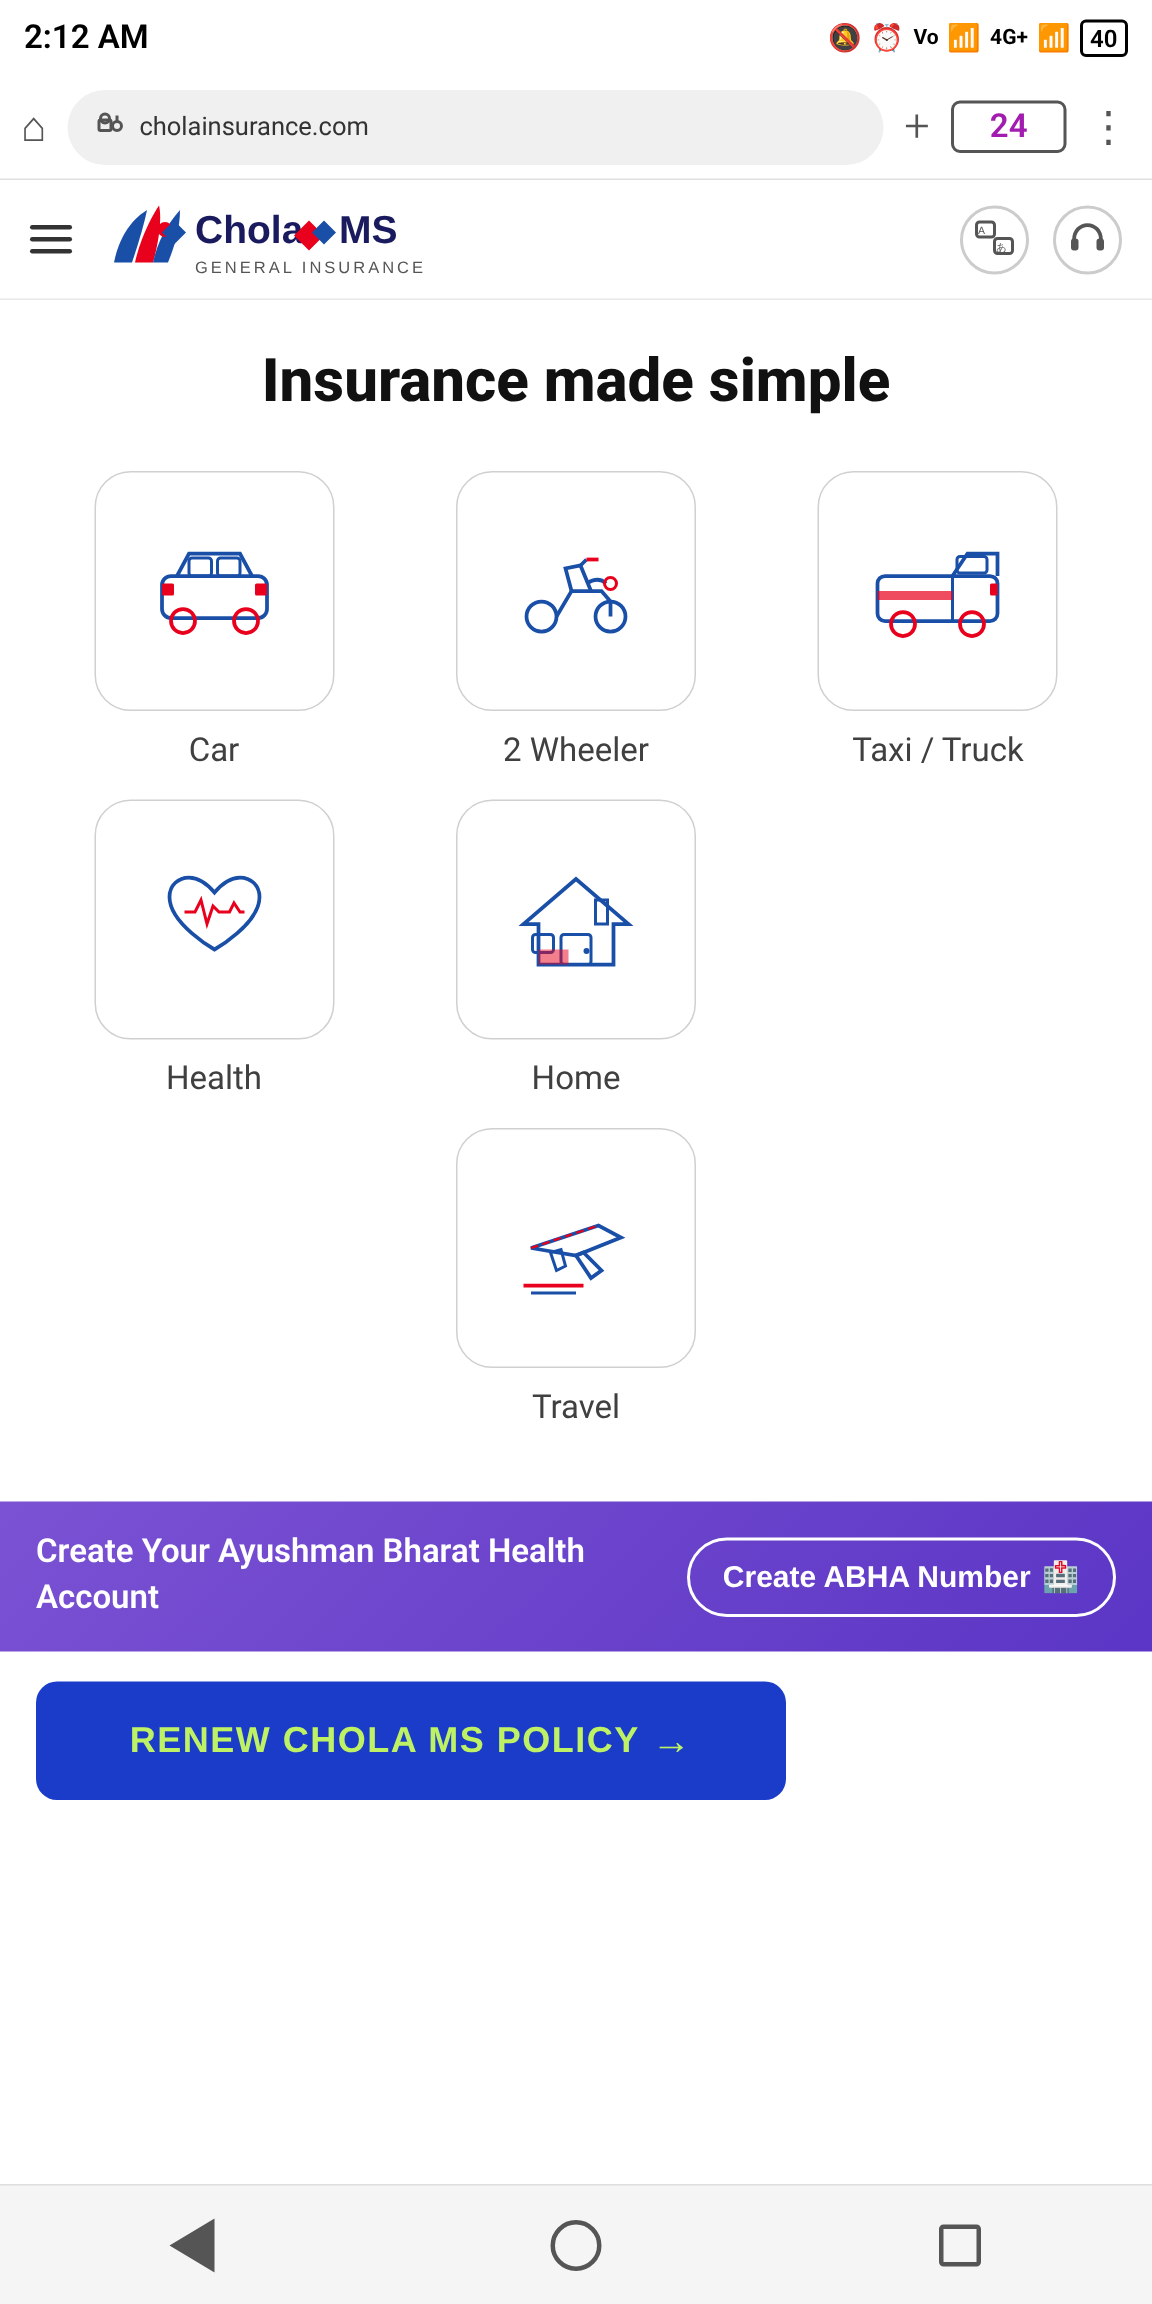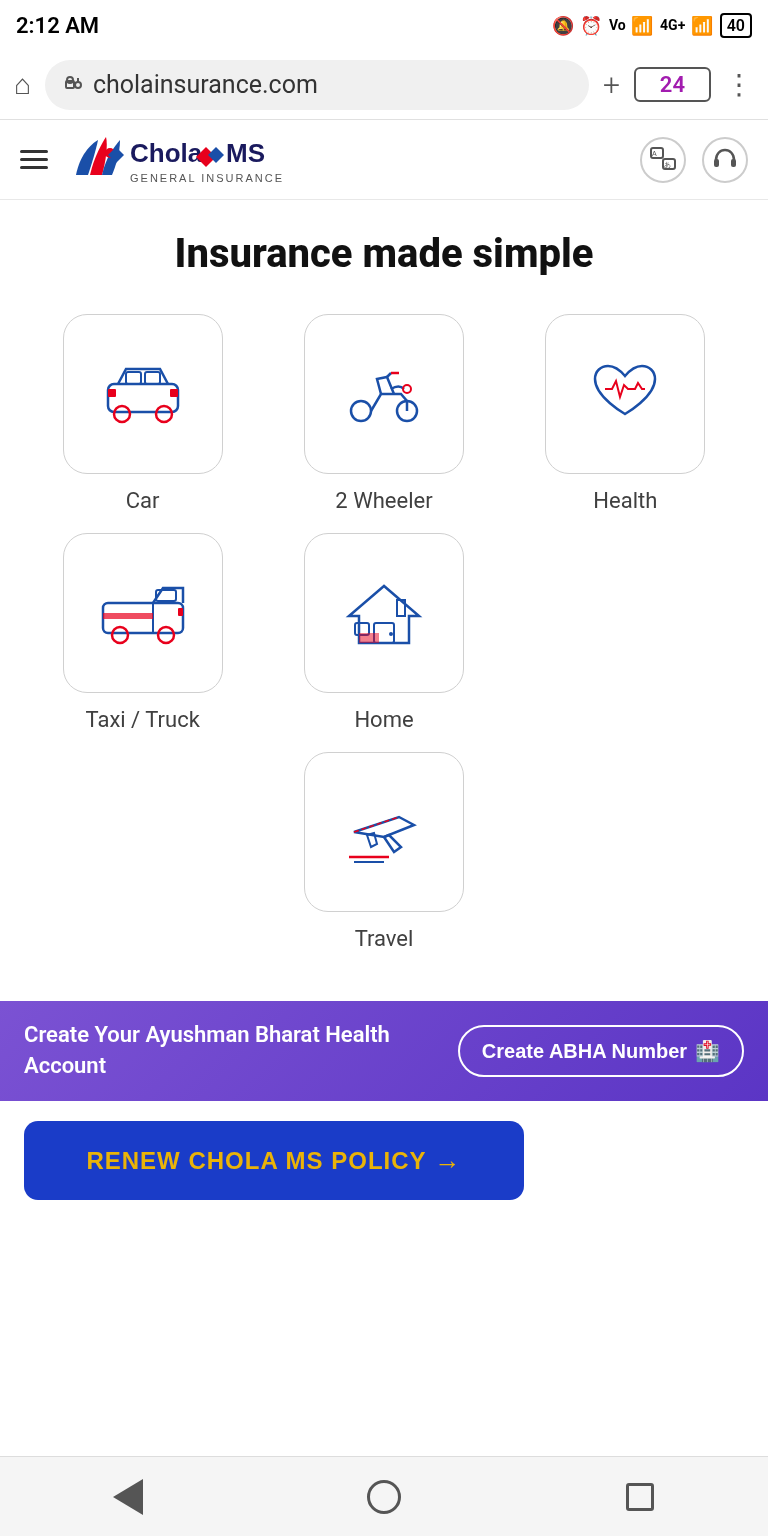--- a/index.html
+++ b/index.html
@@ -63,21 +63,21 @@
       align-items: center;
       padding: 10px 18px;
       gap: 10px;
       height: 50px;
     }
     .browser-url-icon {
       font-size: 18px;
       color: #555;
     }
     .browser-url-text {
-      font-size: 25px;
+      font-size: 17px;
       color: #333;
     }
     .browser-add-tab {
       font-size: 30px;
       color: #555;
       font-weight: 300;
     }
     .browser-tab-count {
       border: 2px solid #555;
       border-radius: 6px;
@@ -252,21 +252,21 @@
       align-items: flex-end;
       gap: 8px;
     }
 
     
     .renew-section {
       padding: 20px 24px;
     }
     .renew-btn {
       background: #1a3cc8;
-      color: #eab308;
+      color: #bef264;
       border: none;
       border-radius: 14px;
       width: 100%;
       max-width: 500px;
       padding: 24px 30px;
       font-size: 24px;
       font-weight: 700;
       letter-spacing: 1px;
       cursor: pointer;
       display: flex;
@@ -452,49 +452,49 @@
           <circle cx="68" cy="30" r="4" fill="none" stroke="#e8001c" stroke-width="2"></circle>
         </svg>
       </div>
       <span class="insurance-label">2 Wheeler</span>
     </div>
 
     <div class="insurance-item">
       <div class="insurance-icon-box">
         <svg width="90" height="70" viewBox="0 0 90 70">
 
+          <rect x="5" y="25" width="80" height="30" rx="5" fill="none" stroke="#1a4fa8" stroke-width="2.5"></rect>
+
+          <path d="M55,25 L65,10 L85,10 L85,25" fill="none" stroke="#1a4fa8" stroke-width="2.5"></path>
+
+          <line x1="55" y1="25" x2="55" y2="55" stroke="#1a4fa8" stroke-width="2"></line>
+
+          <rect x="58" y="12" width="20" height="11" rx="2" fill="none" stroke="#1a4fa8" stroke-width="2"></rect>
+
+          <circle cx="22" cy="57" r="8" fill="none" stroke="#e8001c" stroke-width="2.5"></circle>
+          <circle cx="68" cy="57" r="8" fill="none" stroke="#e8001c" stroke-width="2.5"></circle>
+
+          <rect x="5" y="35" width="50" height="6" fill="#e8001c" opacity="0.7"></rect>
+
+          <rect x="80" y="30" width="5" height="8" rx="1" fill="#e8001c"></rect>
+        </svg>
+      </div>
+      <span class="insurance-label">Taxi / Truck</span>
+    </div>
+
+    <div class="insurance-item">
+      <div class="insurance-icon-box">
+        <svg width="90" height="70" viewBox="0 0 90 70">
+
           <path d="M45,55 C45,55 15,38 15,20 C15,12 21,7 28,7 C34,7 40,11 45,17 C50,11 56,7 62,7 C69,7 75,12 75,20 C75,38 45,55 45,55 Z" fill="none" stroke="#1a4fa8" stroke-width="2.5"></path>
 
           <polyline points="25,30 32,30 36,22 40,38 44,26 48,30 55,30 58,24 62,30 65,30" fill="none" stroke="#e8001c" stroke-width="2"></polyline>
         </svg>
       </div>
       <span class="insurance-label">Health</span>
-    </div>
-
-    <div class="insurance-item">
-      <div class="insurance-icon-box">
-        <svg width="90" height="70" viewBox="0 0 90 70">
-
-          <rect x="5" y="25" width="80" height="30" rx="5" fill="none" stroke="#1a4fa8" stroke-width="2.5"></rect>
-
-          <path d="M55,25 L65,10 L85,10 L85,25" fill="none" stroke="#1a4fa8" stroke-width="2.5"></path>
-
-          <line x1="55" y1="25" x2="55" y2="55" stroke="#1a4fa8" stroke-width="2"></line>
-
-          <rect x="58" y="12" width="20" height="11" rx="2" fill="none" stroke="#1a4fa8" stroke-width="2"></rect>
-
-          <circle cx="22" cy="57" r="8" fill="none" stroke="#e8001c" stroke-width="2.5"></circle>
-          <circle cx="68" cy="57" r="8" fill="none" stroke="#e8001c" stroke-width="2.5"></circle>
-
-          <rect x="5" y="35" width="50" height="6" fill="#e8001c" opacity="0.7"></rect>
-
-          <rect x="80" y="30" width="5" height="8" rx="1" fill="#e8001c"></rect>
-        </svg>
-      </div>
-      <span class="insurance-label">Taxi / Truck</span>
     </div>
 
 
     <div class="insurance-item">
       <div class="insurance-icon-box">
         <svg width="90" height="70" viewBox="0 0 90 70">
 
           <polygon points="45,8 10,38 20,38 20,65 70,65 70,38 80,38" fill="none" stroke="#1a4fa8" stroke-width="2.5"></polygon>
 
           <rect x="35" y="45" width="20" height="20" rx="2" fill="none" stroke="#1a4fa8" stroke-width="2"></rect>

